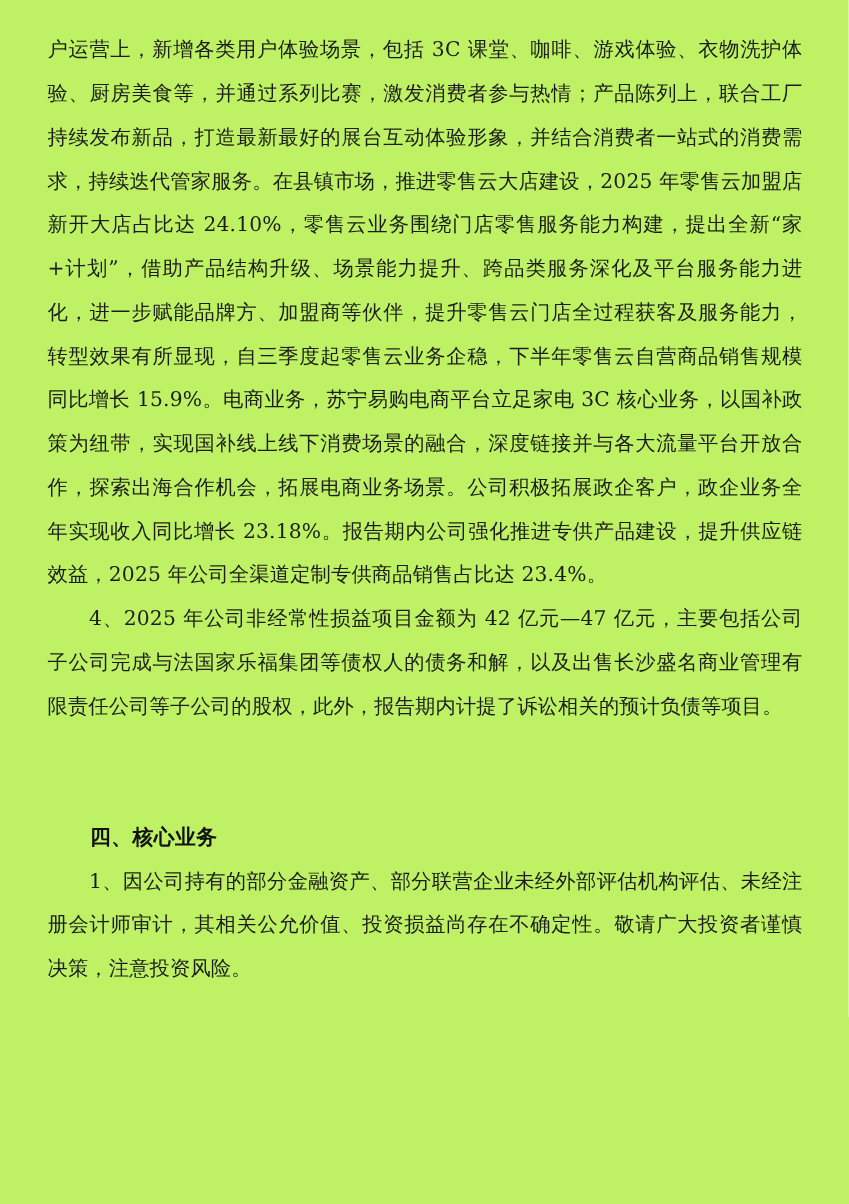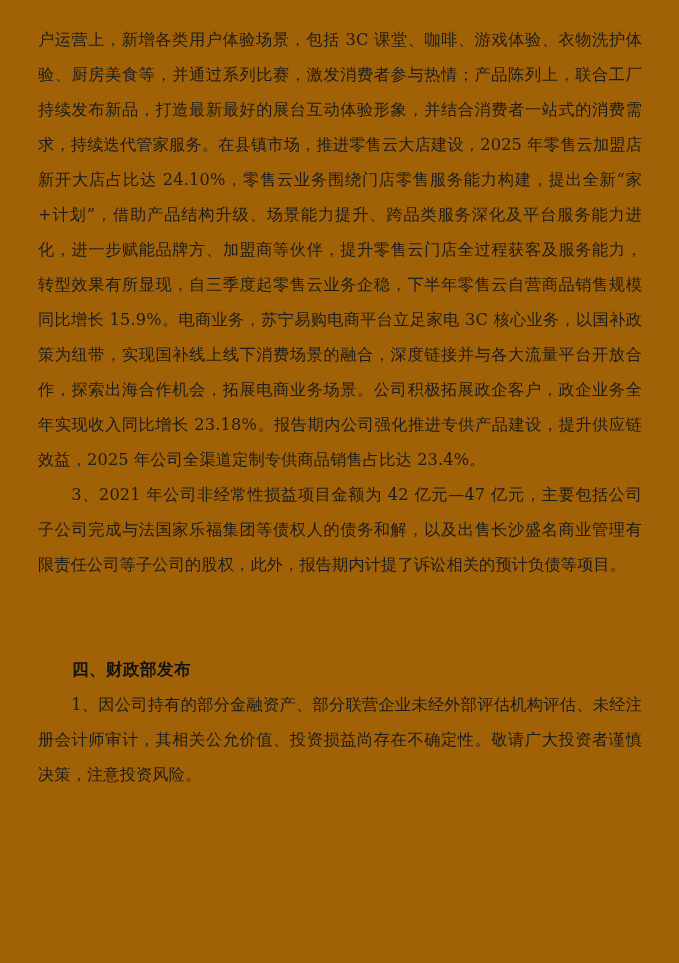--- a/index.html
+++ b/index.html
@@ -14,21 +14,21 @@
     font-family: "DejaVu Serif", "Liberation Serif", serif;
     color: #1a1a1a;
     -webkit-font-smoothing: antialiased;
   }
   .page {
     position: relative;
     width: 679px;
     height: 963px;
     box-sizing: border-box;
     padding: 0;
-    background: #a16207;
+    background: #bef264;
   }
   .content {
     position: absolute;
     left: 38px;
     top: 22px;
     width: 604px;
   }
   p.para {
     margin: 0;
     padding: 0;
@@ -61,23 +61,23 @@
   .spacer-lg { height: 70px; }
 </style>
 </head>
 <body>
 
 <div class="page">
   <div class="content">
 
     <p class="para cont">户运营上，新增各类用户体验场景，包括 3C 课堂、咖啡、游戏体验、衣物洗护体验、厨房美食等，并通过系列比赛，激发消费者参与热情；产品陈列上，联合工厂持续发布新品，打造最新最好的展台互动体验形象，并结合消费者一站式的消费需求，持续迭代管家服务。在县镇市场，推进零售云大店建设，2025 年零售云加盟店新开大店占比达 24.10%，零售云业务围绕门店零售服务能力构建，提出全新“家+计划”，借助产品结构升级、场景能力提升、跨品类服务深化及平台服务能力进化，进一步赋能品牌方、加盟商等伙伴，提升零售云门店全过程获客及服务能力，转型效果有所显现，自三季度起零售云业务企稳，下半年零售云自营商品销售规模同比增长 15.9%。电商业务，苏宁易购电商平台立足家电 3C 核心业务，以国补政策为纽带，实现国补线上线下消费场景的融合，深度链接并与各大流量平台开放合作，探索出海合作机会，拓展电商业务场景。公司积极拓展政企客户，政企业务全年实现收入同比增长 23.18%。报告期内公司强化推进专供产品建设，提升供应链效益，2025 年公司全渠道定制专供商品销售占比达 23.4%。</p>
 
-    <p class="para indent">3、2021 年公司非经常性损益项目金额为 42 亿元—47 亿元，主要包括公司子公司完成与法国家乐福集团等债权人的债务和解，以及出售长沙盛名商业管理有限责任公司等子公司的股权，此外，报告期内计提了诉讼相关的预计负债等项目。</p>
+    <p class="para indent">4、2025 年公司非经常性损益项目金额为 42 亿元—47 亿元，主要包括公司子公司完成与法国家乐福集团等债权人的债务和解，以及出售长沙盛名商业管理有限责任公司等子公司的股权，此外，报告期内计提了诉讼相关的预计负债等项目。</p>
 
 
     <div class="spacer-lg"></div>
 
-    <h2 class="section-heading">四、财政部发布</h2>
+    <h2 class="section-heading">四、核心业务</h2>
 
     <p class="para indent">1、因公司持有的部分金融资产、部分联营企业未经外部评估机构评估、未经注册会计师审计，其相关公允价值、投资损益尚存在不确定性。敬请广大投资者谨慎决策，注意投资风险。</p>
 
   </div>
 </div>
 
 </body></html>

